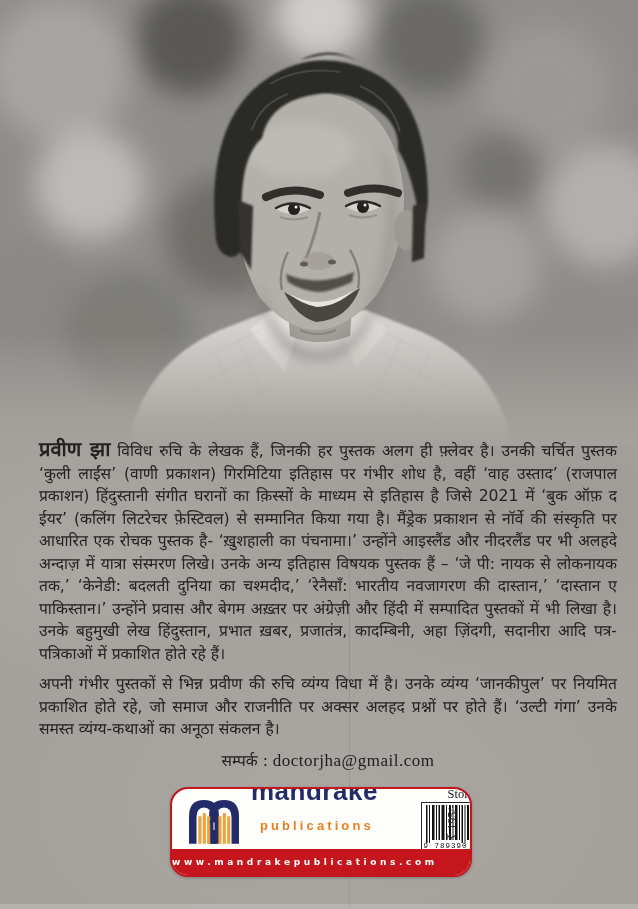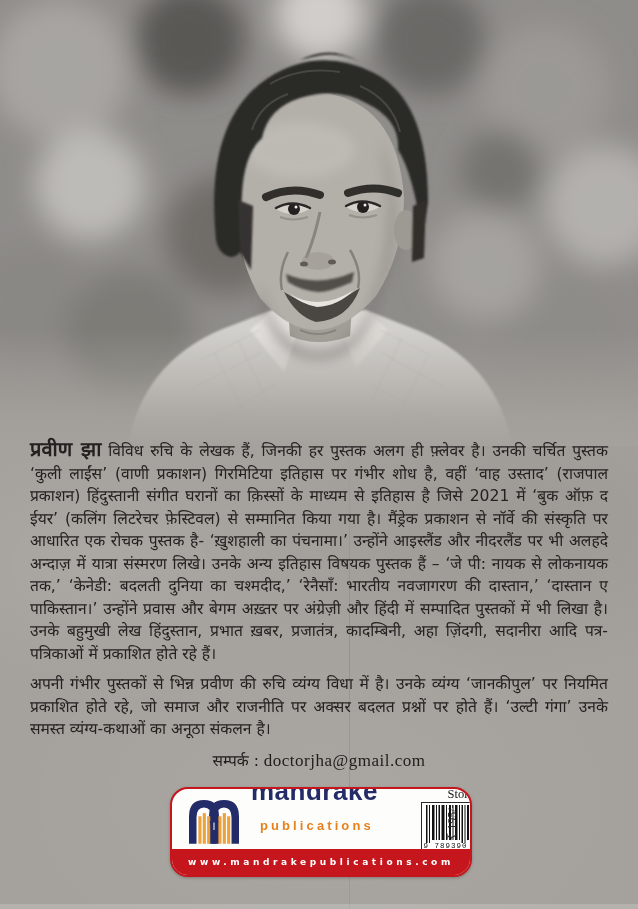--- a/index.html
+++ b/index.html
@@ -11,21 +11,21 @@
       radial-gradient(ellipse 420px 260px at 82% 58%, rgba(0,0,0,.05), transparent 60%),
       radial-gradient(ellipse 520px 320px at 50% 88%, rgba(255,255,255,.05), transparent 60%),
       #a5a29d;
   }
   .photo-wrap{position:absolute;left:0;top:0;width:638px;height:446px;}
   .photo-wrap svg{display:block;}
   .crease{position:absolute;left:349px;top:430px;width:1px;height:479px;
     background:linear-gradient(to bottom, rgba(110,108,104,0), rgba(110,108,104,.30) 40%, rgba(110,108,104,.18));}
   .bottom-edge{position:absolute;left:0;bottom:0;width:638px;height:5px;background:rgba(255,255,255,.18);}
 
-  .bio{position:absolute;left:30px;top:438px;width:578px;color:#232221;}
+  .bio{position:absolute;left:39px;top:438px;width:578px;color:#232221;}
   .para{margin:0 0 8px 0;font-size:15.6px;line-height:22.5px;text-align:justify;}
   .author{font-weight:bold;font-size:20px;}
   .contact{margin-top:6px;text-align:center;font-size:15.5px;color:#1e1d1c;}
   .contact .email{font-family:"Liberation Serif","DejaVu Serif",serif;font-size:17px;letter-spacing:.5px;}
 
   .pub-box{position:absolute;left:170px;top:787px;width:302px;height:90px;background:#fdfdfc;
     border:2.5px solid #c4161c;border-radius:18px;overflow:hidden;box-sizing:border-box;
     box-shadow:0 1px 3px rgba(0,0,0,.25);}
   .pub-row{position:relative;height:60px;display:flex;align-items:center;padding:2px 24px 0 12px;box-sizing:border-box;}
   .logo{display:flex;align-items:center;gap:7px;}
@@ -40,21 +40,21 @@
   .barcode-area{margin-left:auto;width:92px;text-align:center;padding-left:15px;}
   .stories{font-family:"Liberation Serif","DejaVu Serif",serif;font-size:12.5px;color:#161616;line-height:13px;}
   .barcode-box{margin:1px auto 0;width:84px;border:1px solid #2a2a2a;background:#fff;padding:2px 1px 1px;}
   .barcode-box svg{display:block;margin:0 auto;}
   .isbn{font-family:"Liberation Mono","DejaVu Sans Mono",monospace;font-size:7.5px;line-height:8px;
     color:#111;letter-spacing:1px;margin-top:-1px;white-space:nowrap;}
   .price{position:absolute;right:-12px;top:26px;width:60px;text-align:center;
     transform:rotate(-90deg);transform-origin:center;
     font-family:"Liberation Serif","DejaVu Serif",serif;font-size:12px;color:#2a2a2a;white-space:nowrap;}
   .website-band{position:absolute;left:0;right:0;bottom:0;height:26px;background:#c4161c;
-    text-align:center;line-height:26px;color:#ffffff;font-size:9px;font-weight:bold;letter-spacing:3.6px;}
+    text-align:left;line-height:26px;color:#ffffff;font-size:9px;font-weight:bold;letter-spacing:3.6px;}
 </style>
 </head>
 <body>
 
 <div>
 
   <div class="photo-wrap">
     <svg width="638" height="446" viewBox="0 0 638 446">
       <defs>
         <filter id="b14" x="-40%" y="-40%" width="180%" height="180%">
@@ -173,21 +173,21 @@
       <path d="M300,330 Q318,338 336,330" stroke="#6e6a64" stroke-width="2" fill="none" opacity="0.5"></path>
 
       <rect x="0" y="330" width="638" height="116" fill="url(#fade)"></rect>
     </svg>
   </div>
 
   <div class="crease"></div>
 
   <div class="bio">
     <p class="para"><strong class="author">प्रवीण झा</strong> <span>विविध रुचि के लेखक हैं, जिनकी हर पुस्तक अलग ही फ़्लेवर है। उनकी चर्चित पुस्तक ‘कुली लाईंस’ (वाणी प्रकाशन) गिरमिटिया इतिहास पर गंभीर शोध है, वहीं ‘वाह उस्ताद’ (राजपाल प्रकाशन) हिंदुस्तानी संगीत घरानों का क़िस्सों के माध्यम से इतिहास है जिसे 2021 में ‘बुक ऑफ़ द ईयर’ (कलिंग लिटरेचर फ़ेस्टिवल) से सम्मानित किया गया है। मैंड्रेक प्रकाशन से नॉर्वे की संस्कृति पर आधारित एक रोचक पुस्तक है- ‘ख़ुशहाली का पंचनामा।’ उन्होंने आइस्लैंड और नीदरलैंड पर भी अलहदे अन्दाज़ में यात्रा संस्मरण लिखे। उनके अन्य इतिहास विषयक पुस्तक हैं – ‘जे पी: नायक से लोकनायक तक,’ ‘केनेडी: बदलती दुनिया का चश्मदीद,’ ‘रेनैसाँ: भारतीय नवजागरण की दास्तान,’ ‘दास्तान ए पाकिस्तान।’ उन्होंने प्रवास और बेगम अख़्तर पर अंग्रेज़ी और हिंदी में सम्पादित पुस्तकों में भी लिखा है। उनके बहुमुखी लेख हिंदुस्तान, प्रभात ख़बर, प्रजातंत्र, कादम्बिनी, अहा ज़िंदगी, सदानीरा आदि पत्र-पत्रिकाओं में प्रकाशित होते रहे हैं।</span></p>
-    <p class="para">अपनी गंभीर पुस्तकों से भिन्न प्रवीण की रुचि व्यंग्य विधा में है। उनके व्यंग्य ‘जानकीपुल’ पर नियमित प्रकाशित होते रहे, जो समाज और राजनीति पर अक्सर बदलत प्रश्नों पर होते हैं। ‘उल्टी गंगा’ उनके समस्त व्यंग्य-कथाओं का अनूठा संकलन है।</p>
+    <p class="para">अपनी गंभीर पुस्तकों से भिन्न प्रवीण की रुचि व्यंग्य विधा में है। उनके व्यंग्य ‘जानकीपुल’ पर नियमित प्रकाशित होते रहे, जो समाज और राजनीति पर अक्सर अलहद प्रश्नों पर होते हैं। ‘उल्टी गंगा’ उनके समस्त व्यंग्य-कथाओं का अनूठा संकलन है।</p>
     <div class="contact">
       <span>सम्पर्क :</span>
       <span class="email">doctorjha@gmail.com</span>
     </div>
   </div>
 
   <div class="pub-box">
     <div class="pub-row">
 
       <div class="logo">

